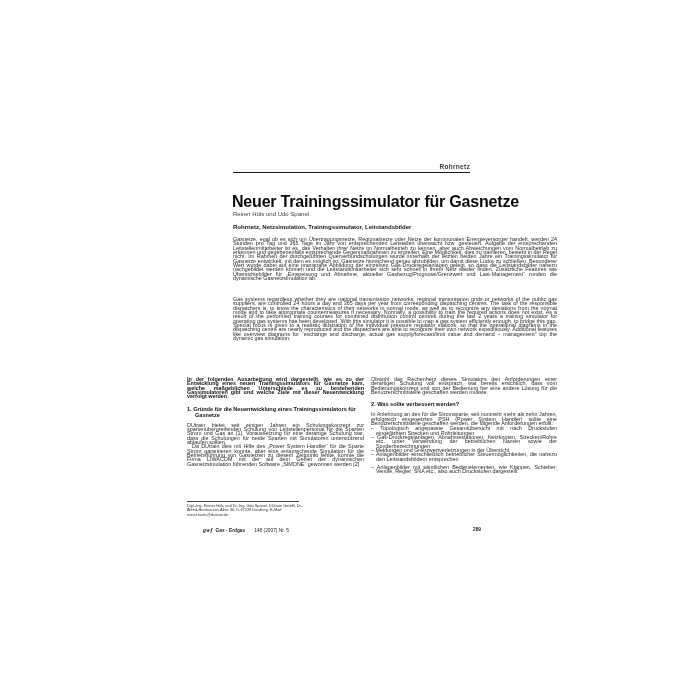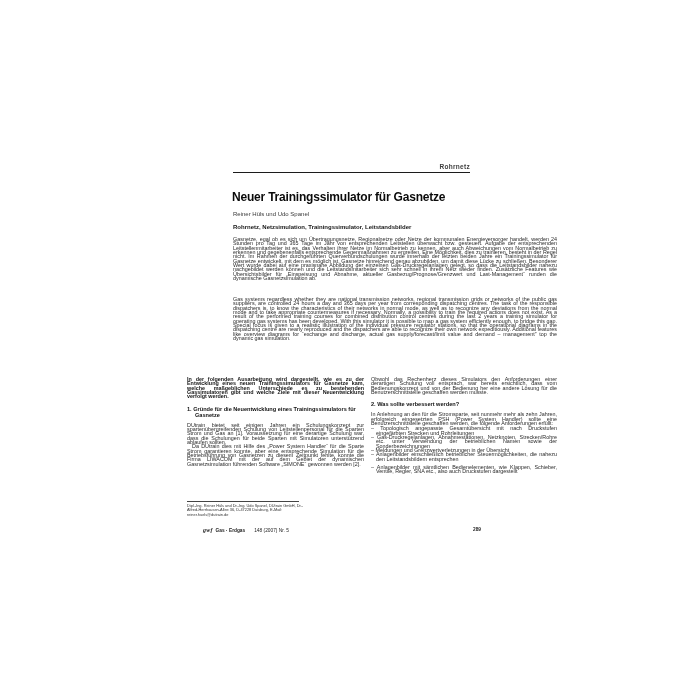--- a/index.html
+++ b/index.html
@@ -1,21 +1,21 @@
 <!DOCTYPE html>
 <html><head>
 <meta charset="utf-8">
 <style>
   html,body{margin:0;padding:0;background:#ffffff;}
   .page{position:relative;width:700px;height:700px;background:#ffffff;overflow:hidden;
         font-family:"Liberation Sans",sans-serif;color:#222;}
   .cat-label{position:absolute;top:163px;left:233px;width:237px;text-align:right;
              font-size:6.5px;font-weight:bold;color:#3f3f3f;letter-spacing:.3px;}
   .cat-rule{position:absolute;top:172px;left:233px;width:237px;height:1px;background:#1c1c1c;}
-  .title{position:absolute;top:183px;left:232px;width:330px;font-size:12px;font-weight:bold;
+  .title{position:absolute;top:183px;left:232px;width:330px;font-size:16px;font-weight:bold;
          color:#0a0a0a;letter-spacing:-.2px;line-height:1;}
   .authors{position:absolute;top:211px;left:233px;font-size:6px;color:#3a3a3a;}
   .keywords{position:absolute;top:224px;left:233px;font-size:6px;font-weight:bold;color:#161616;}
   .abstract{position:absolute;left:233px;width:324px;font-size:5.4px;line-height:4.35px;
             text-align:justify;color:#2b2b2b;}
   .abstract.de{top:237px;}
   .abstract.en{top:297px;}
   .col{position:absolute;top:377px;font-size:5.4px;line-height:4.35px;text-align:justify;color:#2b2b2b;}
   .col-left{left:187px;width:177px;}
   .col-right{left:371px;width:186px;}

